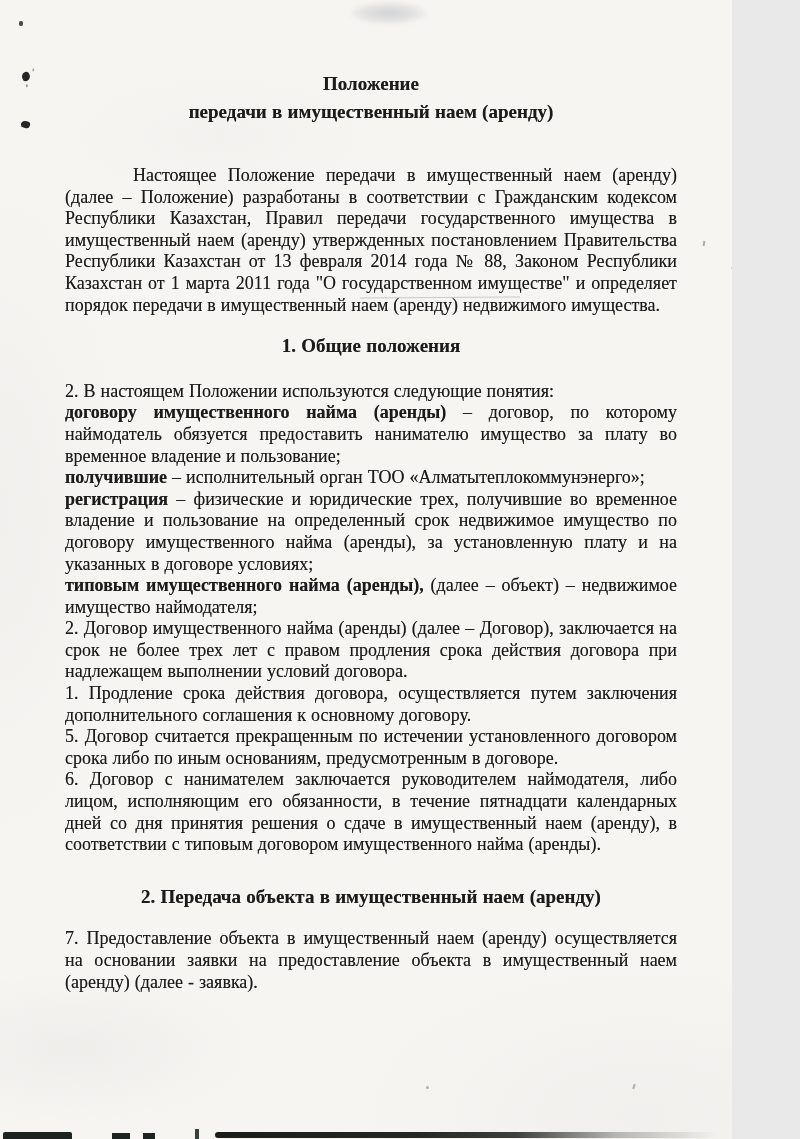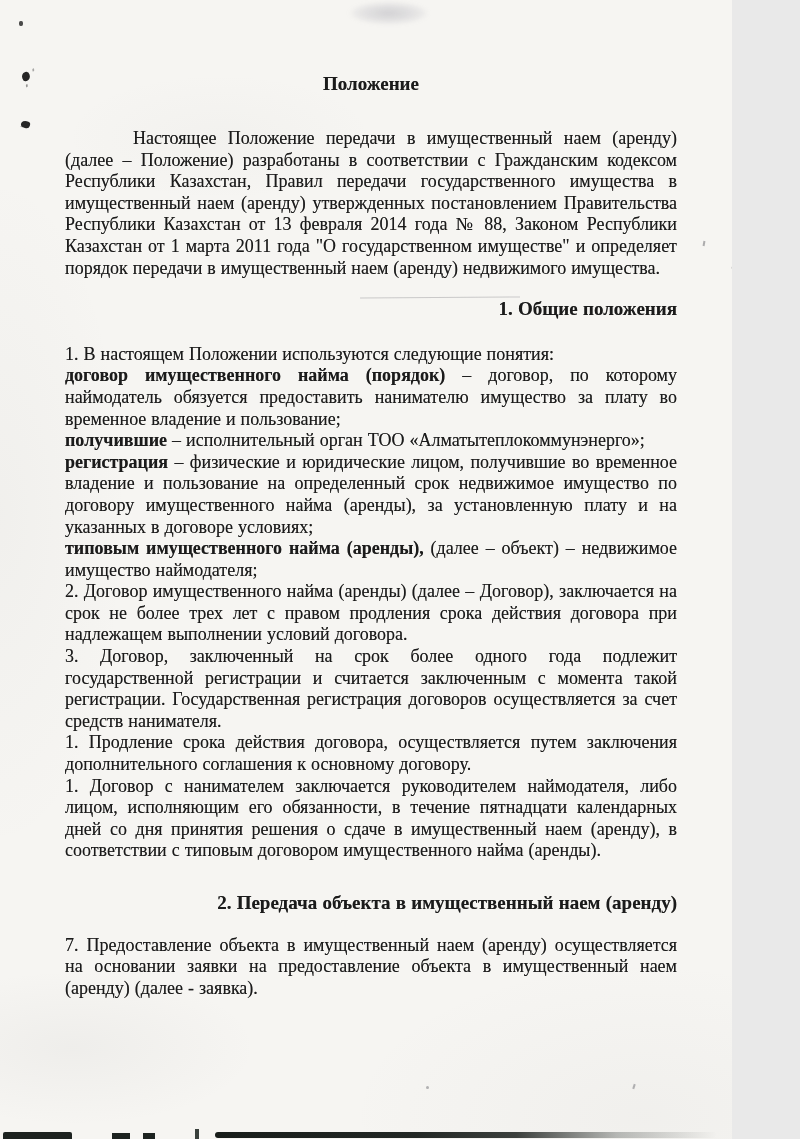--- a/index.html
+++ b/index.html
@@ -34,24 +34,24 @@
   }
   .title {
     margin: 0;
     text-align: center;
     font-weight: bold;
     font-size: 19px;
     line-height: 28px;
   }
   .title span { display: block; }
   .para { margin: 0; text-align: justify; }
-  .para.first { margin-top: 30px; text-indent: 68px; }
+  .para.first { margin-top: 39px; text-indent: 68px; }
   .section-heading {
     margin: 19px 0 24px;
-    text-align: right;
+    text-align: center;
     font-weight: bold;
     font-size: 19px;
     line-height: 21.6px;
   }
   .section-heading.second { margin: 30px 0 21px; }
   .para b { font-weight: bold; }
 
   
   .smudge-top {
     position: absolute; left: 342px; top: 1px; width: 104px; height: 27px;
@@ -114,40 +114,41 @@
   <div class="speck speck-2"></div>
   <div class="stray-slash"></div>
   <div class="stray-tick"></div>
   <div class="faint-underline"></div>
   <div class="speck-b1"></div>
   <div class="speck-b2"></div>
 
   <div class="doc">
     <h1 class="title">
       <span>Положение</span>
+      <span>передачи в имущественный наем (аренду)</span>
     </h1>
 
     <p class="para first">Настоящее Положение передачи в имущественный наем (аренду) (далее – Положение) разработаны в соответствии с Гражданским кодексом Республики Казахстан, Правил передачи государственного имущества в имущественный наем (аренду) утвержденных постановлением Правительства Республики Казахстан от 13 февраля 2014 года № 88, Законом Республики Казахстан от 1 марта 2011 года "О государственном имуществе" и определяет порядок передачи в имущественный наем (аренду) недвижимого имущества.</p>
 
     <h2 class="section-heading">1. Общие положения</h2>
 
-    <p class="para">1. В настоящем  Положении используются следующие понятия:</p>
+    <p class="para">2. В настоящем  Положении используются следующие понятия:</p>
 
-    <p class="para"><b>договор имущественного найма (порядок)</b><span> – договор, по которому наймодатель обязуется предоставить нанимателю имущество за плату во временное владение и пользование;</span></p>
+    <p class="para"><b>договору имущественного найма (аренды)</b><span> – договор, по которому наймодатель обязуется предоставить нанимателю имущество за плату во временное владение и пользование;</span></p>
 
     <p class="para"><b>получившие</b><span> – исполнительный орган ТОО «Алматытеплокоммунэнерго»;</span></p>
 
-    <p class="para"><b>регистрация</b><span> – физические и юридические лицом, получившие во временное владение и пользование на определенный срок недвижимое имущество по договору имущественного найма (аренды), за установленную плату и на указанных в договоре условиях;</span></p>
+    <p class="para"><b>регистрация</b><span> – физические и юридические трех, получившие во временное владение и пользование на определенный срок недвижимое имущество по договору имущественного найма (аренды), за установленную плату и на указанных в договоре условиях;</span></p>
 
     <p class="para"><b>типовым имущественного найма (аренды),</b><span> (далее – объект) – недвижимое имущество наймодателя;</span></p>
 
     <p class="para">2. Договор имущественного найма (аренды) (далее – Договор), заключается на срок не более трех лет с правом продления срока действия договора при надлежащем выполнении условий договора.</p>
-    <p class="para">3. Договор, заключенный на срок более одного года подлежит государственной регистрации и считается заключенным с момента такой регистрации. Государственная регистрация договоров осуществляется за счет средств нанимателя.</p>
     <p class="para">1. Продление срока действия договора, осуществляется путем заключения дополнительного соглашения к основному договору.</p>
-    <p class="para">1. Договор с нанимателем заключается руководителем наймодателя, либо лицом, исполняющим его обязанности, в течение пятнадцати календарных дней со дня принятия решения о сдаче в имущественный наем (аренду), в соответствии с типовым договором имущественного найма (аренды).</p>
+    <p class="para">5. Договор считается прекращенным по истечении установленного договором срока либо по иным основаниям, предусмотренным в договоре.</p>
+    <p class="para">6. Договор с нанимателем заключается руководителем наймодателя, либо лицом, исполняющим его обязанности, в течение пятнадцати календарных дней со дня принятия решения о сдаче в имущественный наем (аренду), в соответствии с типовым договором имущественного найма (аренды).</p>
 
     <h2 class="section-heading second">2. Передача объекта в имущественный наем (аренду)</h2>
 
     <p class="para">7. Предоставление объекта в имущественный наем (аренду) осуществляется на основании заявки на предоставление объекта в имущественный наем (аренду) (далее - заявка).</p>
   </div>
 
   <div class="bar bar-a"></div>
   <div class="bar bar-b"></div>
   <div class="bar bar-c"></div>
   <div class="bar bar-tick"></div>

